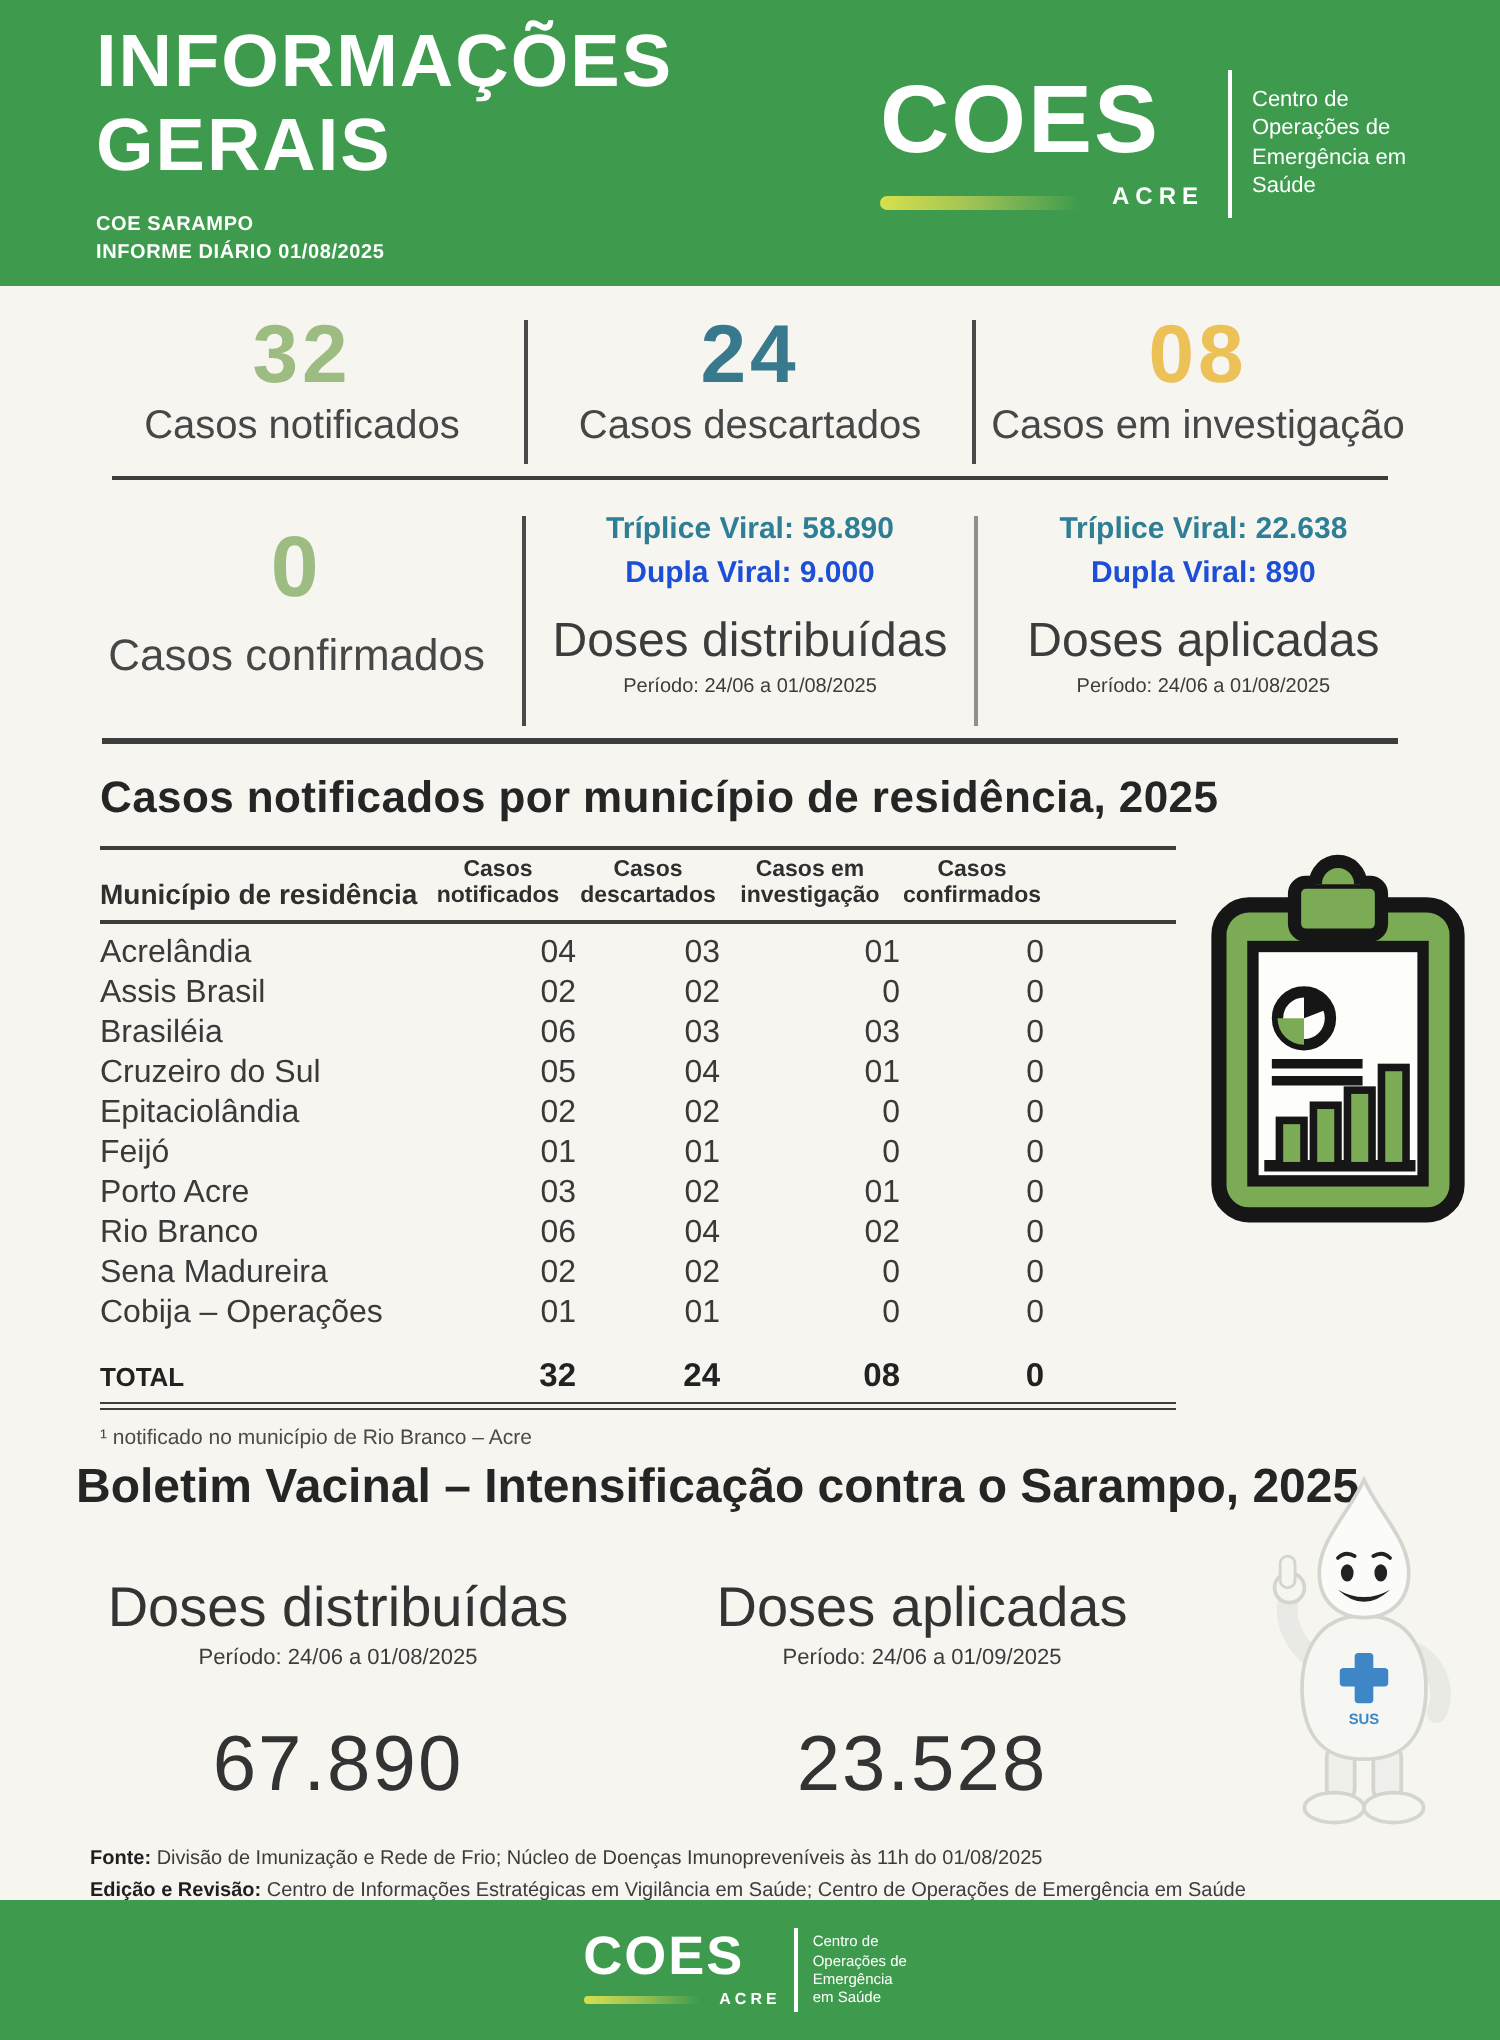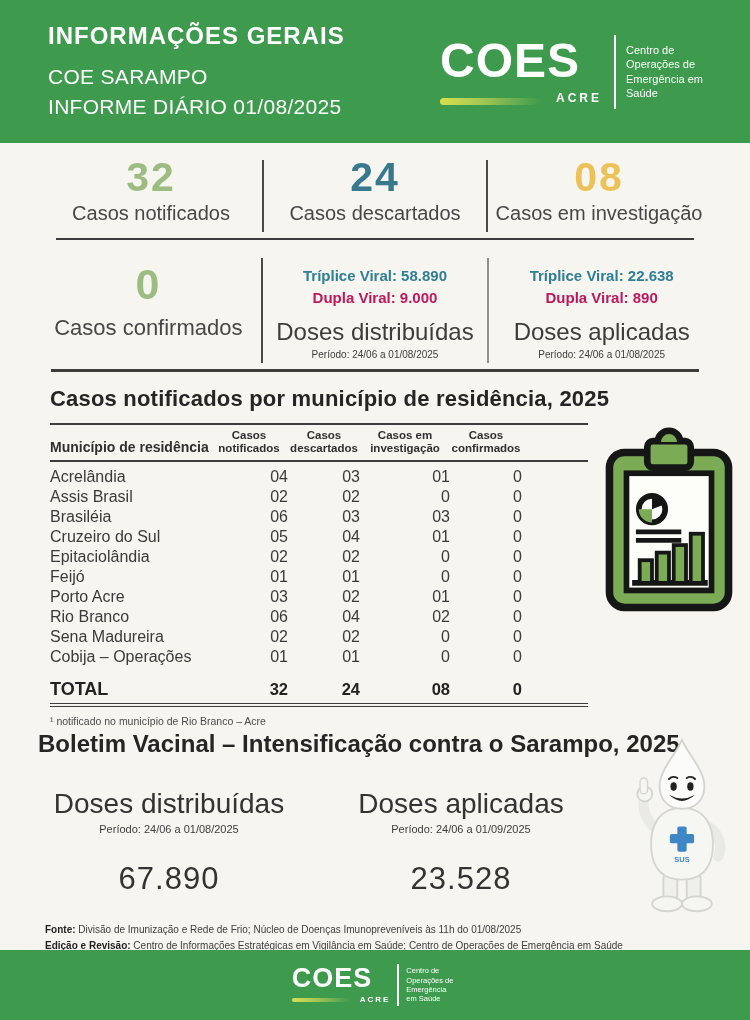--- a/index.html
+++ b/index.html
@@ -12,22 +12,22 @@
     overflow:hidden;
   }
   .page { width:750px; height:1020px; position:relative; }
 
   
   .header {
     height:143px; background:#3e9b4e;
     display:flex; align-items:center; justify-content:space-between;
     padding:0 40px 0 48px;
   }
-  .h-title { color:#fff; font-weight:bold; font-size:24px; letter-spacing:1px; margin-bottom:12px; }
-  .h-sub   { color:#fff; font-weight:normal; font-size:21px; line-height:1.4; letter-spacing:.3px; }
+  .h-title { color:#fff; font-weight:bold; font-size:37px; letter-spacing:1px; margin-bottom:12px; }
+  .h-sub   { color:#fff; font-weight:bold; font-size:10px; line-height:1.4; letter-spacing:.3px; }
 
   .coes-logo { display:flex; align-items:center; }
   .coes-word { color:#fff; font-weight:bold; font-size:48px; line-height:.95; letter-spacing:1px; }
   .coes-bar-row { display:flex; align-items:flex-end; margin-top:7px; }
   .coes-bar { height:7px; width:100px; border-radius:4px;
     background:linear-gradient(90deg,#d7e04c 0%,#9fc455 45%,rgba(98,175,88,0) 100%); }
   .coes-acre { color:#fff; font-size:12px; font-weight:bold; letter-spacing:3px; margin-left:16px; }
   .coes-sep { width:2px; height:74px; background:#fff; margin:0 10px 0 12px; }
   .coes-caption { color:#fff; font-size:11px; line-height:1.3; width:84px; }
 
@@ -53,53 +53,53 @@
   .hline1 { border-top:2px solid #3d3d3d; width:638px; margin:0 auto; }
   .hline2 { border-top:3px solid #3d3d3d; width:648px; margin:0 auto; }
 
   
   .stats2 { height:129px; display:flex; padding:14px 36px 0; }
   .s2col { flex:1; text-align:center; }
   .s2col.first { padding-top:8px; }
   .big0 { font-size:43px; }
   .s2col.first .stat-label { font-size:22px; margin-top:8px; }
   .vax { font-size:15px; font-weight:bold; line-height:1.45; }
-  .t-teal { color:#2e7e95;margin-top:11px; }
-  .t-green{ color:#be185d; }
+  .t-teal { color:#2e7e95; }
+  .t-green{ color:#1d4ed8; }
   .doses-label { font-size:24px; color:#3c3c3c; margin-top:9px; }
   .period { font-size:10px; color:#3c3c3c; margin-top:3px; }
 
   
   .table-section { height:330px; padding:14px 0 0 50px; position:relative; }
   .table-title { font-size:22px; font-weight:bold; color:#252525; letter-spacing:.2px; }
   table { border-collapse:collapse; margin-top:11px; width:538px; table-layout:fixed; }
   col.c0{width:160px;} col.c1{width:78px;} col.c2{width:72px;} col.c3{width:90px;} col.c4{width:138px;}
   thead th { border-top:2px solid #3d3d3d; border-bottom:2px solid #3d3d3d;
     font-size:11.5px; line-height:1.15; padding:4px 0 5px; text-align:center; color:#2f2f2f; }
   thead th.name { text-align:left; font-size:14px; vertical-align:bottom; }
   th.last, td.last { padding-right:66px; }
   tbody td { font-size:16px; color:#3a3a3a; padding:1px 0; text-align:right; }
   tbody td.name { text-align:left; }
   tbody tr:first-child td { padding-top:6px; }
   tr.total td { font-weight:bold; padding-top:12px; padding-bottom:3px;
     border-bottom:4px double #3d3d3d; font-size:16.5px; color:#222; }
-  tr.total td.name { font-size:18px; }
+  tr.total td.name { font-size:13px; }
   .footnote { font-size:10.5px; color:#4a4a4a; margin-top:8px; }
 
   .clipboard-wrap { position:absolute; top:54px; right:10px; width:142px; }
 
   
   .boletim { height:212px; padding:28px 0 0 38px; position:relative; }
   .boletim-title { font-size:24px; font-weight:bold; color:#252525; }
   .boletim-cols { display:flex; margin-top:30px; }
   .bcol { width:262px; text-align:center; }
   .bcol + .bcol { margin-left:30px; }
   .bcol-label { font-size:28px; color:#333; }
   .bcol .period { font-size:11px; margin-top:3px; }
-  .bcol-value { font-size:31px; color:#333; margin-top:26px; letter-spacing:1px; }
+  .bcol-value { font-size:39px; color:#333; margin-top:26px; letter-spacing:1px; }
 
   .mascot-wrap { position:absolute; top:36px; right:12px; width:112px; }
 
   
   .source { padding:8px 30px 0 45px; font-size:10px; color:#3c3c3c; line-height:1.55; }
   .source b { color:#1f1f1f; }
   .footer { position:absolute; left:0; right:0; bottom:0; height:70px; background:#3e9b4e;
     display:flex; align-items:center; justify-content:center; }
 </style>
 </head>

